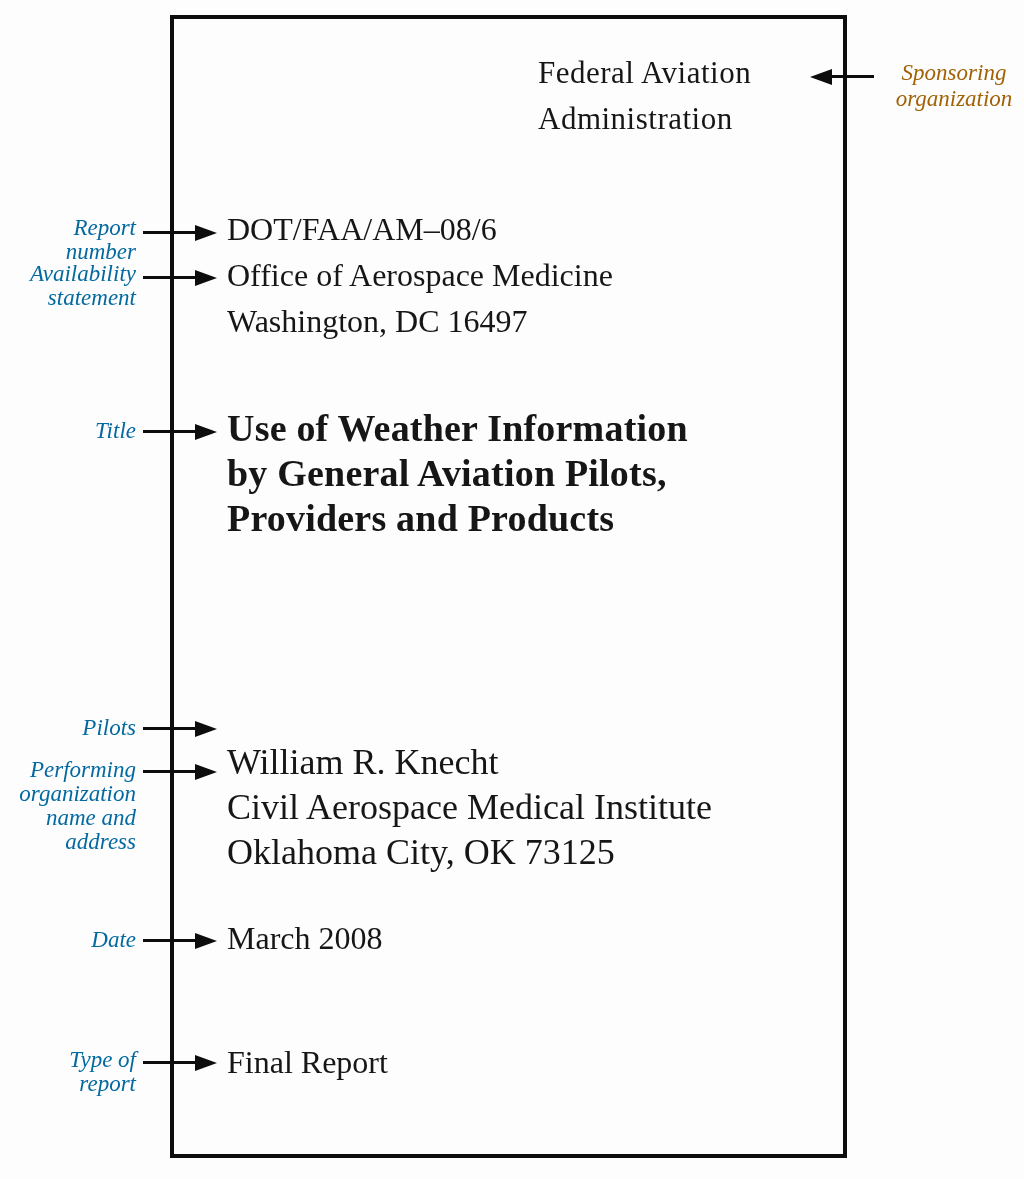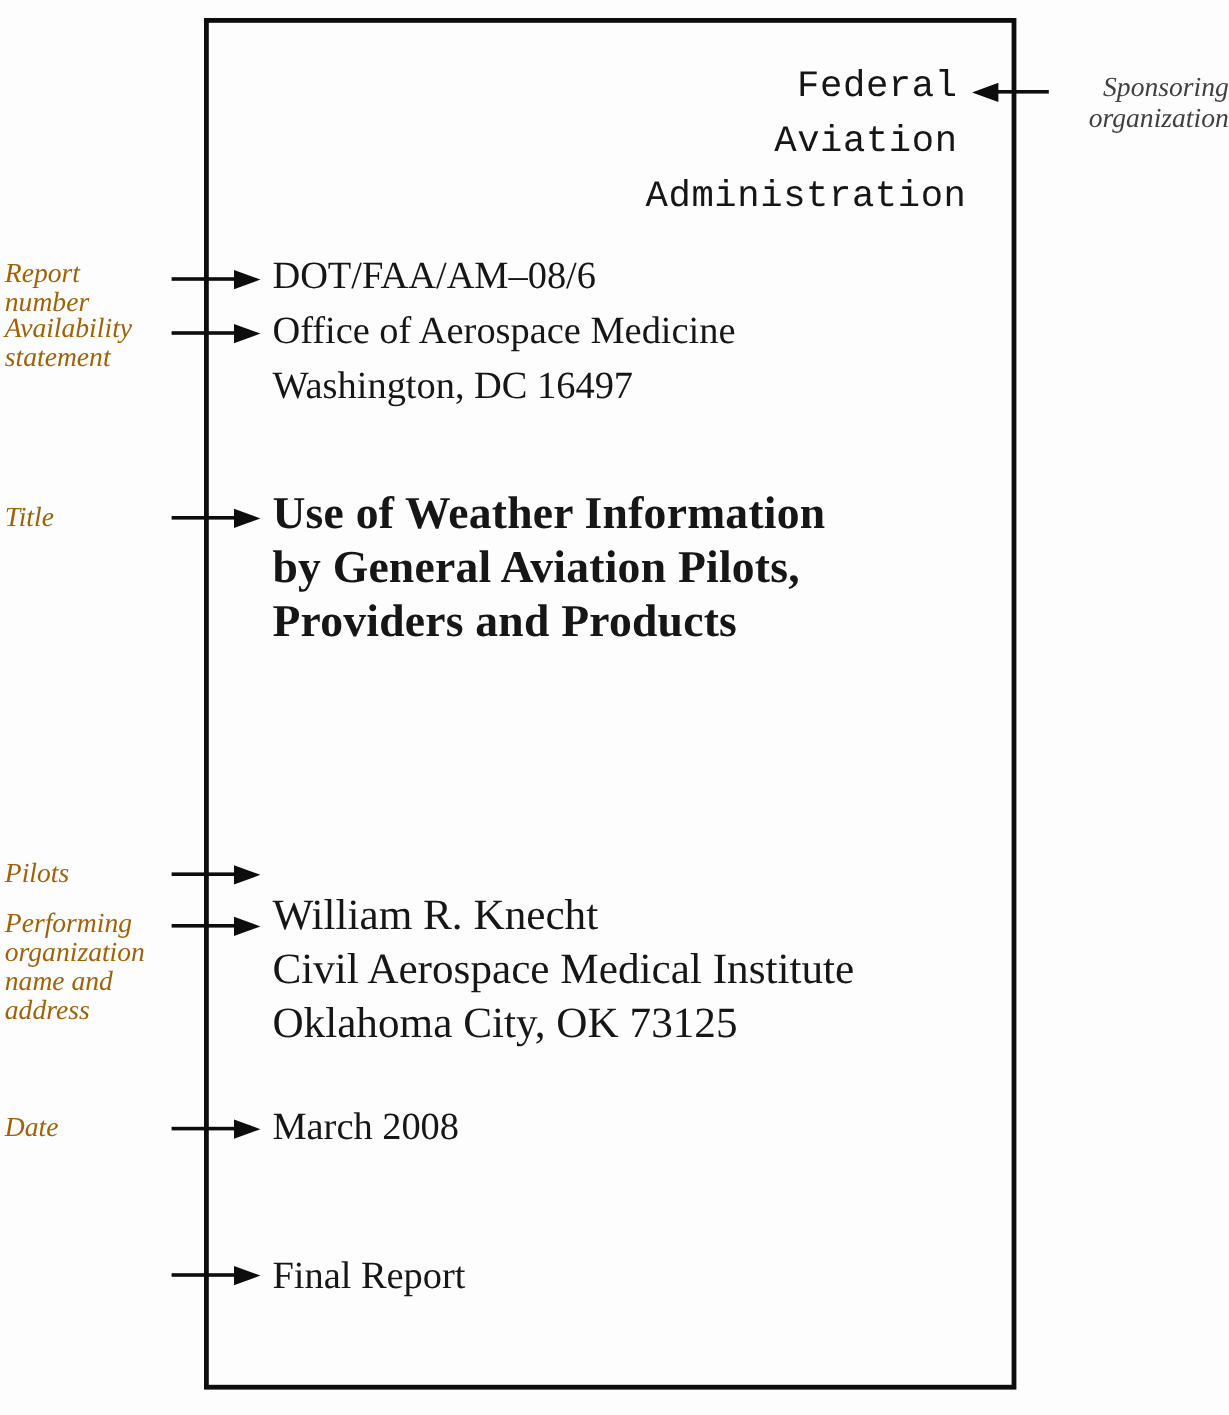--- a/index.html
+++ b/index.html
@@ -25,25 +25,24 @@
     border: 4px solid #0d0d0d;
     box-sizing: border-box;
     background: #fdfdfd;
   }
   
   .faa-block {
     position: absolute;
     left: 538px;
     top: 50px;
     width: 260px;
-    text-align: right;
+    text-align: left;
     font-size: 31px;
     line-height: 46px;
     letter-spacing: 0.5px;
-    font-family: Liberation Mono, monospace;
   }
   .meta-block {
     position: absolute;
     left: 227px;
     top: 206px;
     font-size: 32px;
     line-height: 46px;
   }
   .title-block {
     position: absolute;
@@ -75,36 +74,36 @@
     left: 227px;
     top: 1042px;
     font-size: 32px;
     line-height: 40px;
   }
   
   .lab {
     position: absolute;
     left: 4px;
     width: 132px;
-    text-align: left;
+    text-align: right;
     font-style: italic;
     font-size: 23px;
     line-height: 24px;
-    color: #a16207;
+    color: #0369a1;
   }
   .lab-sponsoring {
     position: absolute;
     left: 884px;
     top: 60px;
     width: 140px;
-    text-align: right;
+    text-align: center;
     font-style: italic;
     font-size: 23px;
     line-height: 26px;
-    color: #404040;
+    color: #a16207;
   }
   
   .arrow {
     position: absolute;
     height: 16px;
   }
   .arrow .shaft {
     position: absolute;
     top: 6px;
     height: 3px;
@@ -173,20 +172,24 @@
 
   <div class="lab" style="top:758px">
     <div>Performing</div>
     <div>organization</div>
     <div>name and</div>
     <div>address</div>
   </div>
 
   <div class="lab" style="top:928px">Date</div>
 
+  <div class="lab" style="top:1048px">
+    <div>Type of</div>
+    <div>report</div>
+  </div>
 
   <div class="lab-sponsoring">
     <div>Sponsoring</div>
     <div>organization</div>
   </div>
 
   <div class="arrow right" style="left:143px; top:225px; width:74px">
     <span class="shaft"></span>
     <span class="head"></span>
   </div>

